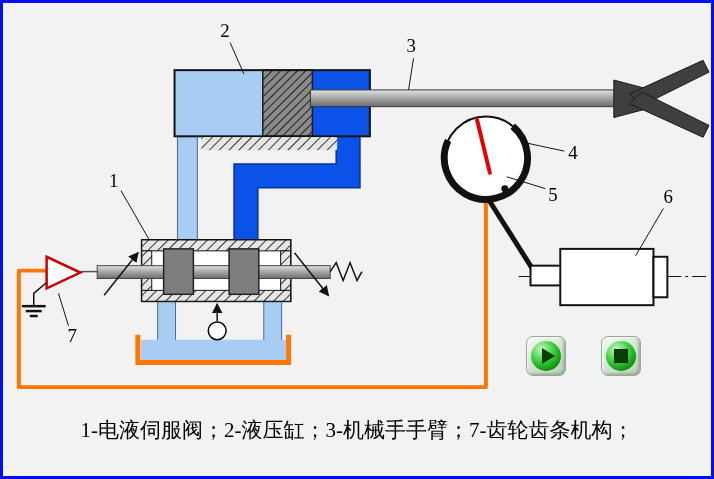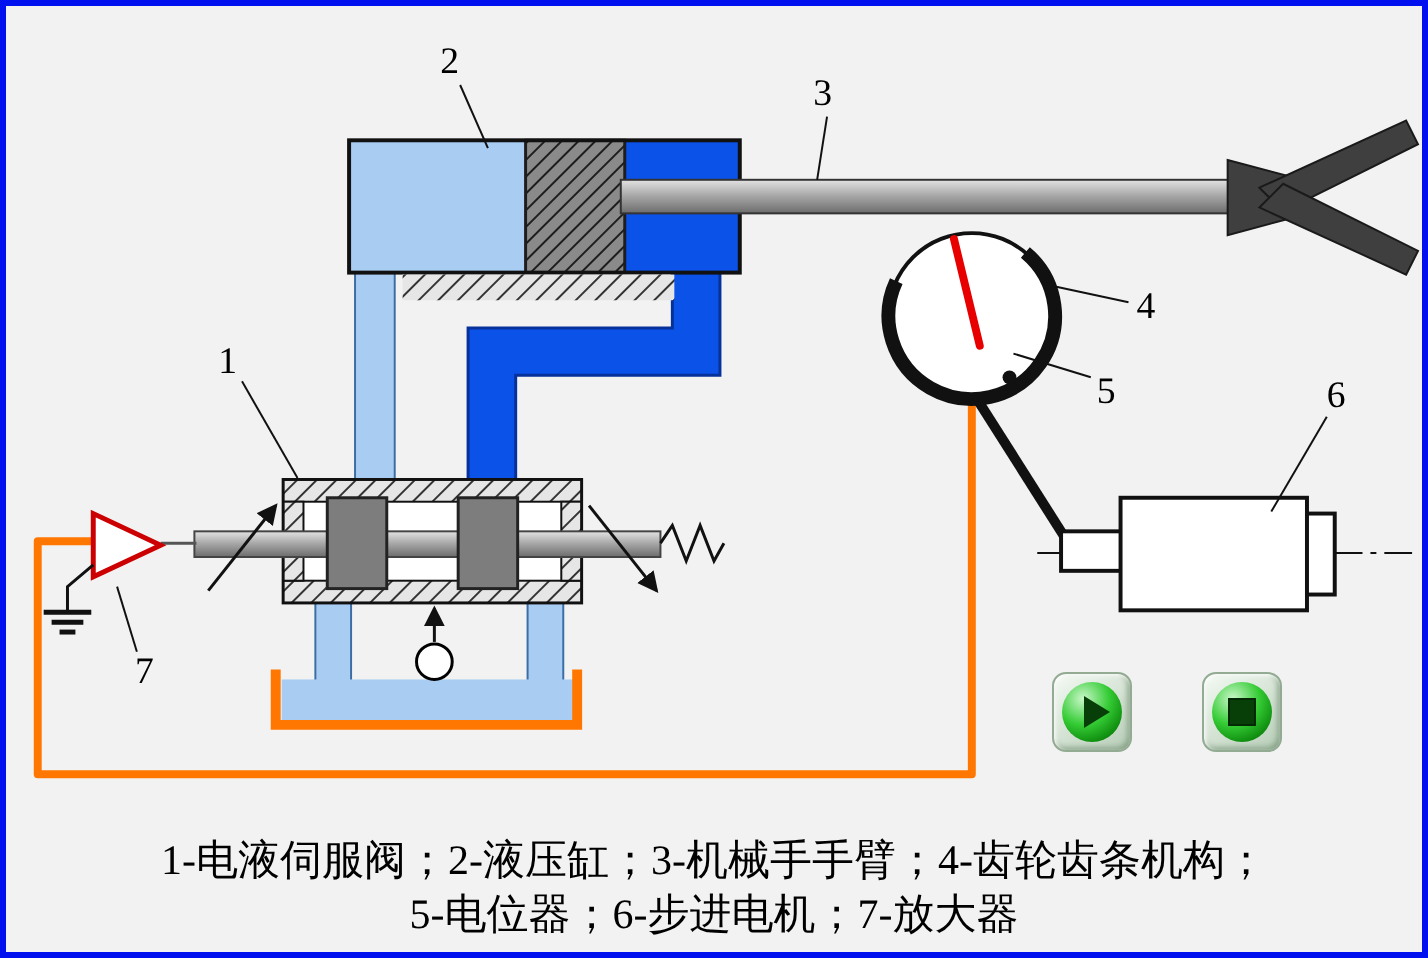--- a/index.html
+++ b/index.html
@@ -165,17 +165,16 @@
       <div class="play-tri"></div>
     </div>
   </div>
   <div class="media-btn" id="stop-btn">
     <div class="orb">
       <div class="stop-sq"></div>
     </div>
   </div>
 
   <div id="caption">
-    <div>1-电液伺服阀；2-液压缸；3-机械手手臂；4-齿轮齿条机构；</div>
-    <div>5-电位器；6-步进电机；7-放大器</div>
+    <div>1-电液伺服阀；2-液压缸；3-机械手手臂；7-齿轮齿条机构；</div>
   </div>
 
 </div>
 
 </body></html>

